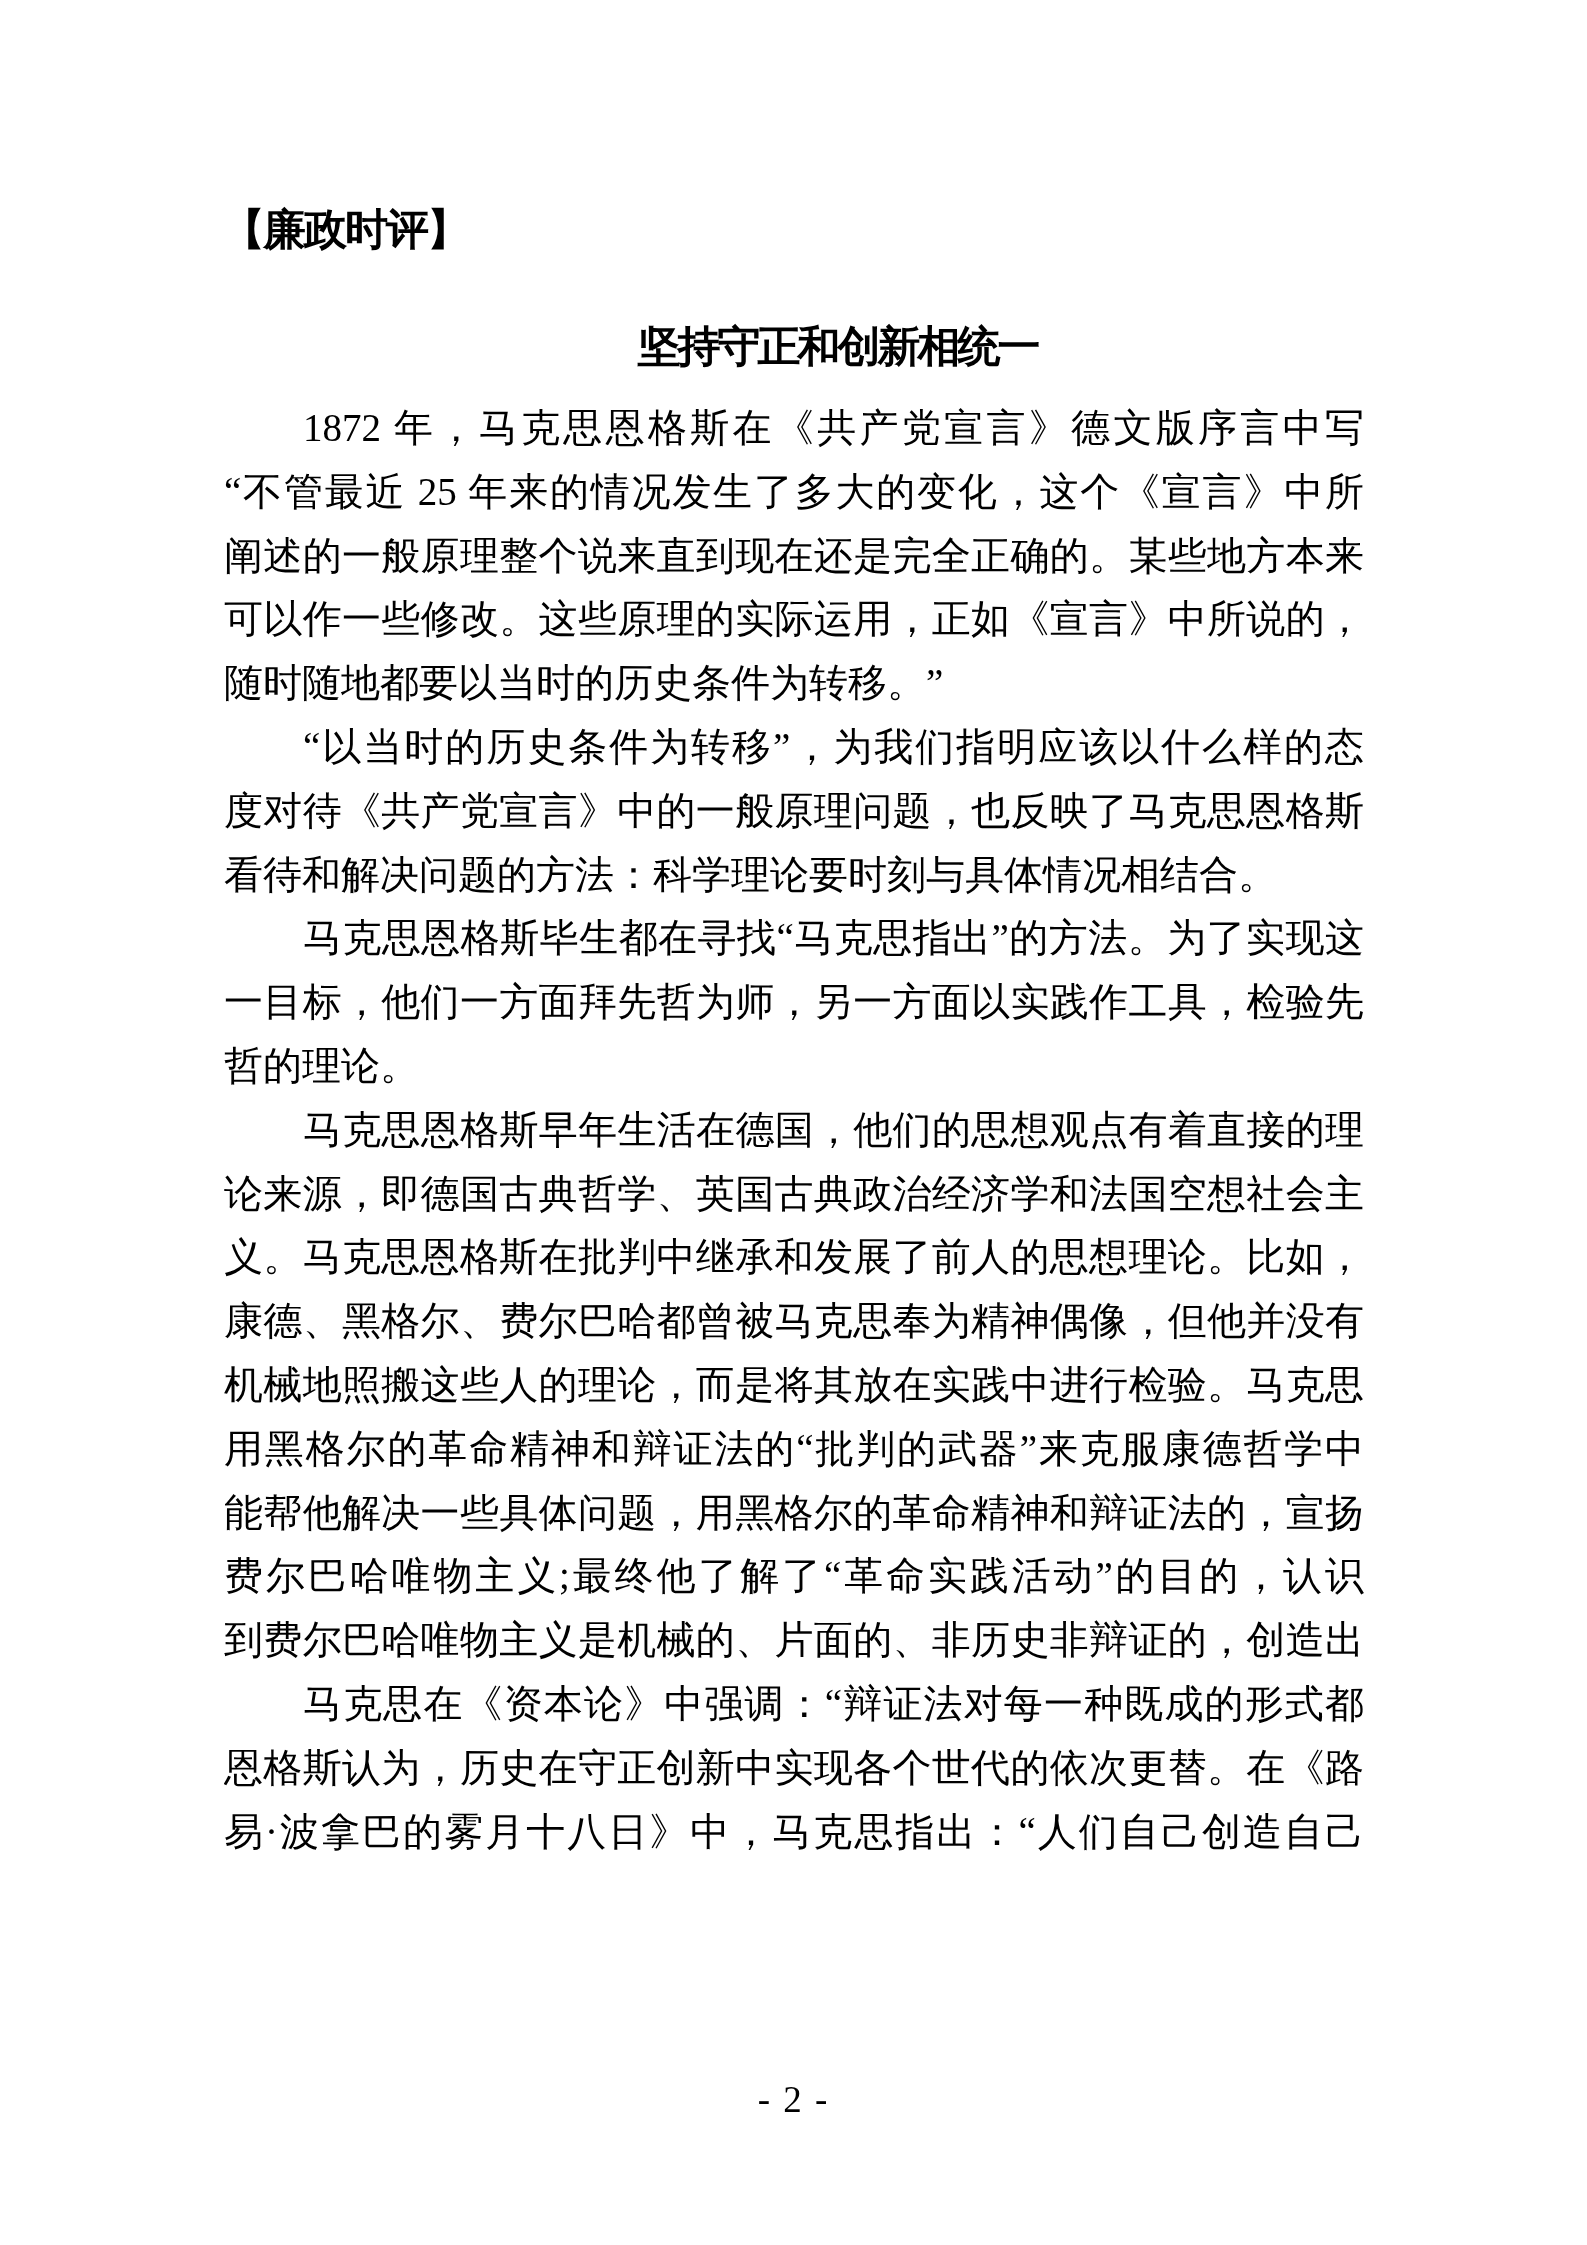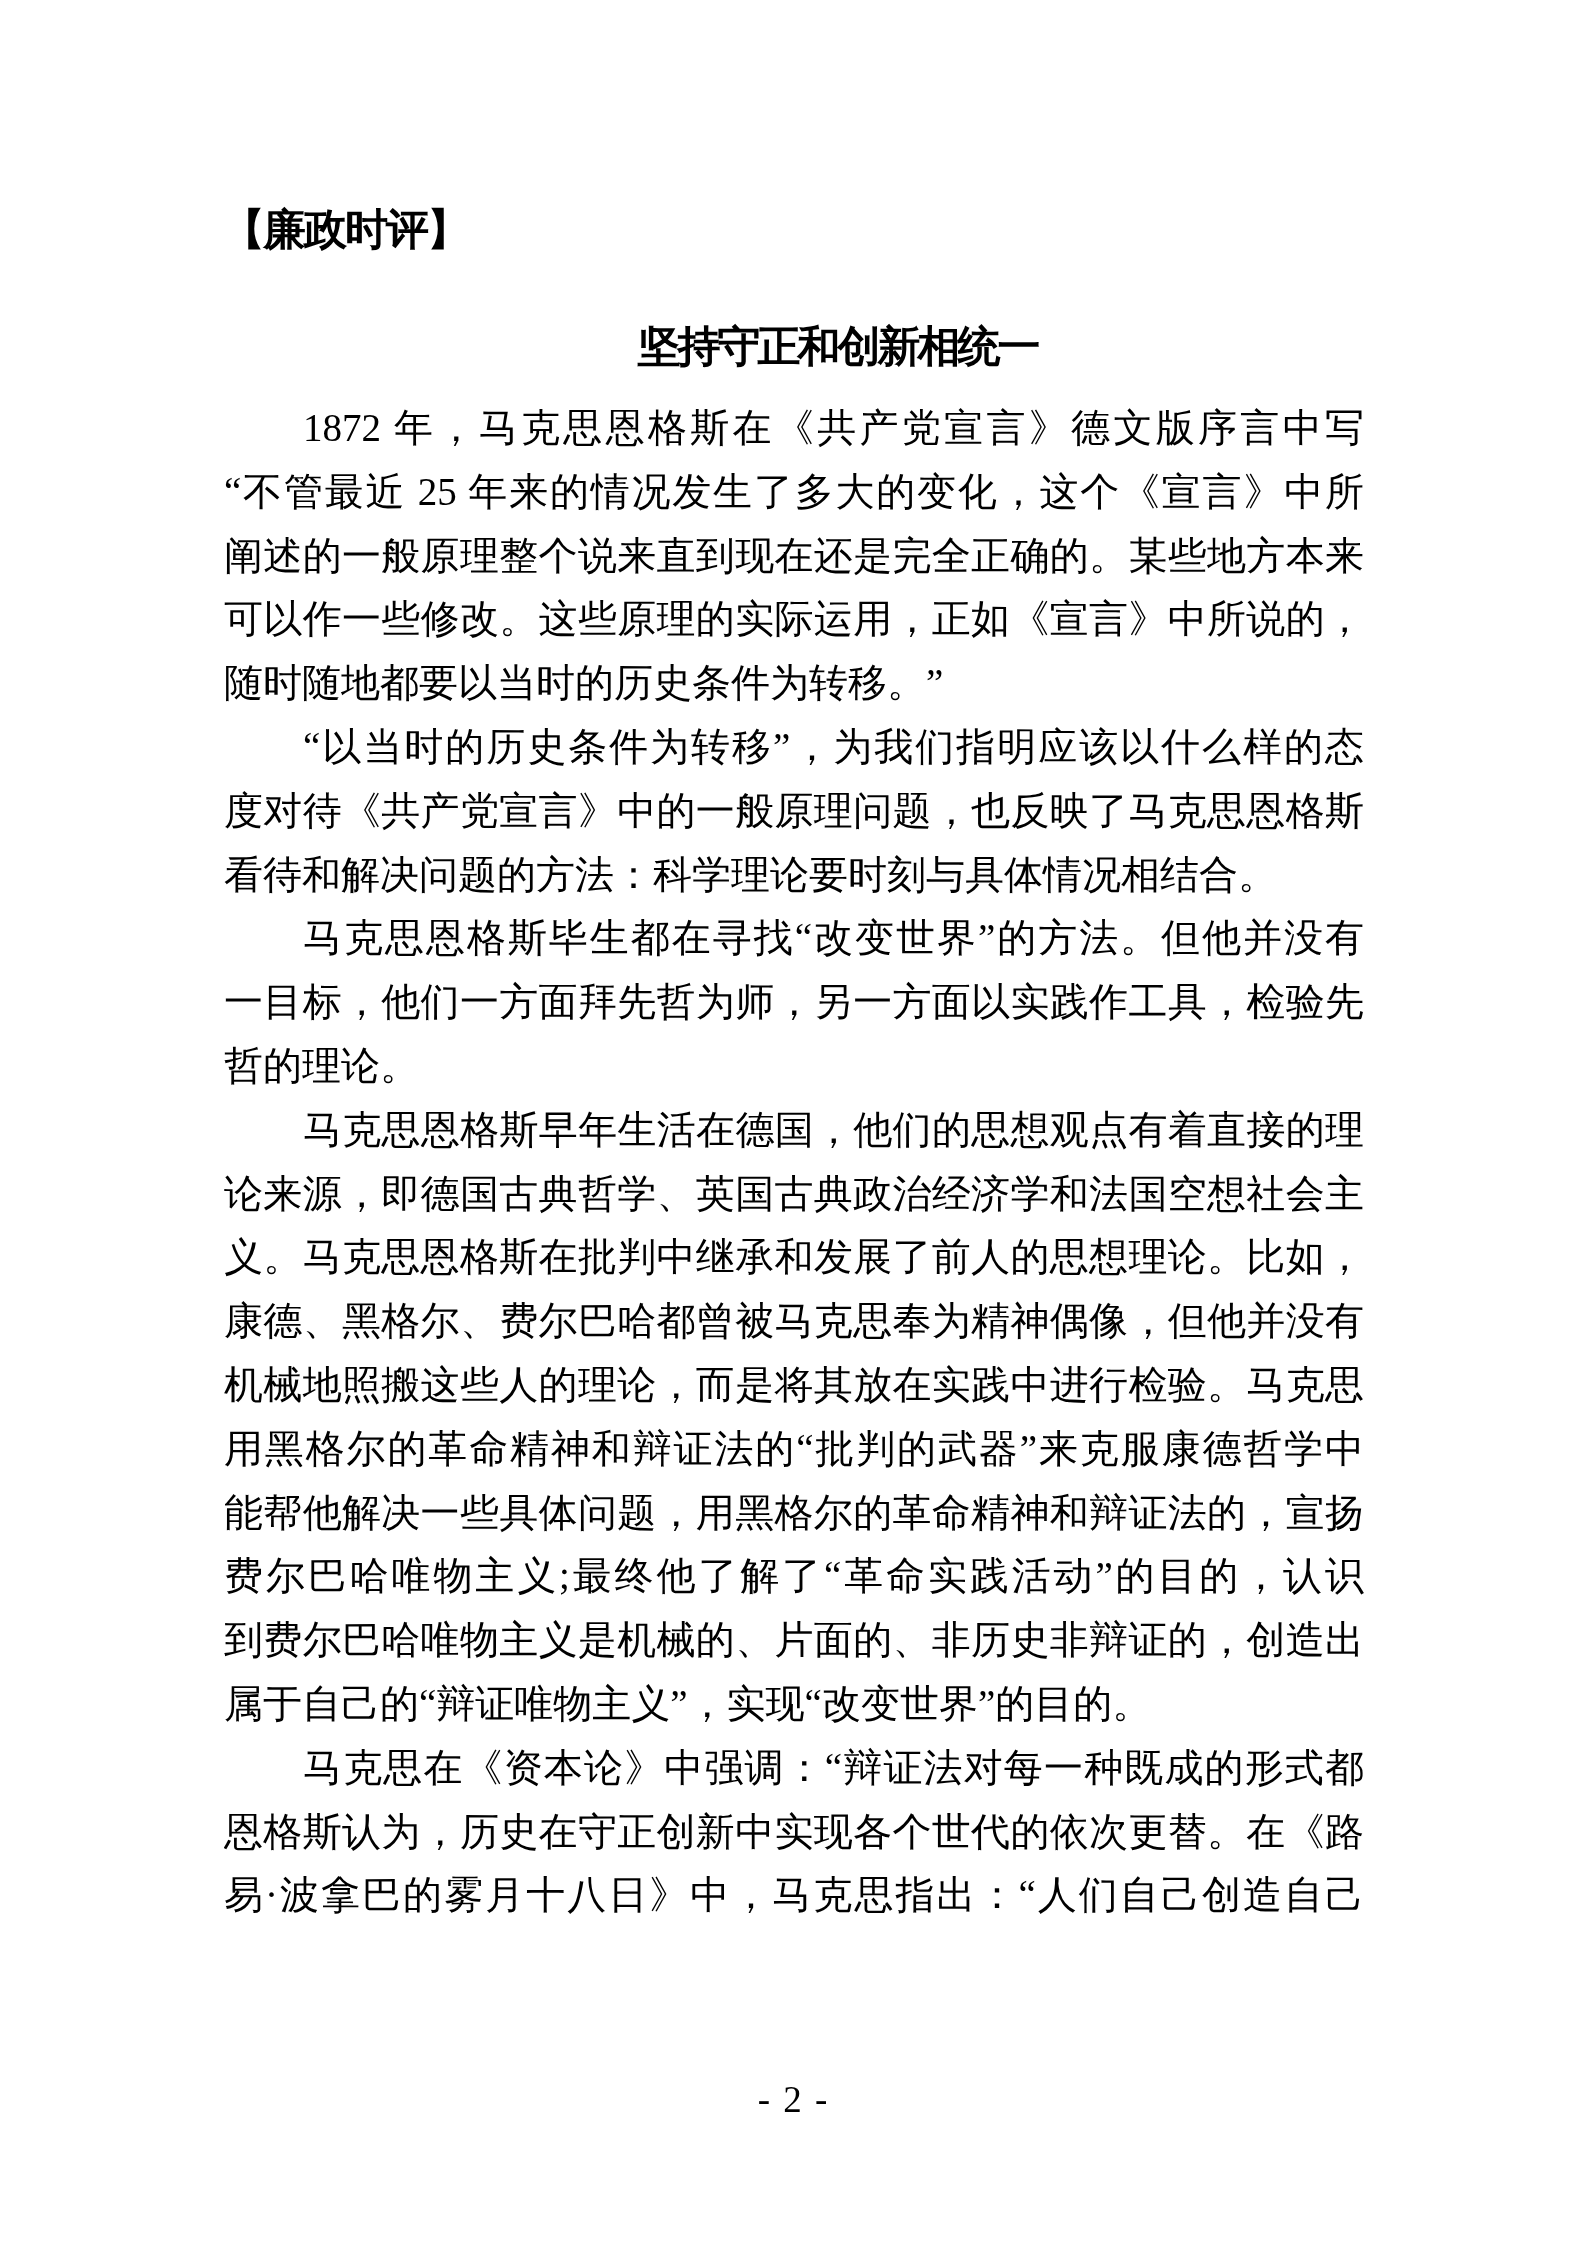--- a/index.html
+++ b/index.html
@@ -80,35 +80,34 @@
         <div class="line">阐述的一般原理整个说来直到现在还是完全正确的。某些地方本来</div>
         <div class="line">可以作一些修改。这些原理的实际运用，正如《宣言》中所说的，</div>
         <div class="line para-end">随时随地都要以当时的历史条件为转移。”</div>
       </div>
       <div class="para">
         <div class="line first">“以当时的历史条件为转移”，为我们指明应该以什么样的态</div>
         <div class="line">度对待《共产党宣言》中的一般原理问题，也反映了马克思恩格斯</div>
         <div class="line para-end">看待和解决问题的方法：科学理论要时刻与具体情况相结合。</div>
       </div>
       <div class="para">
-        <div class="line first">马克思恩格斯毕生都在寻找“改变世界”的方法。但他并没有</div>
+        <div class="line first">马克思恩格斯毕生都在寻找“马克思指出”的方法。为了实现这</div>
         <div class="line">一目标，他们一方面拜先哲为师，另一方面以实践作工具，检验先</div>
         <div class="line para-end">哲的理论。</div>
       </div>
       <div class="para">
         <div class="line first">马克思恩格斯早年生活在德国，他们的思想观点有着直接的理</div>
         <div class="line">论来源，即德国古典哲学、英国古典政治经济学和法国空想社会主</div>
         <div class="line">义。马克思恩格斯在批判中继承和发展了前人的思想理论。比如，</div>
         <div class="line">康德、黑格尔、费尔巴哈都曾被马克思奉为精神偶像，但他并没有</div>
         <div class="line">机械地照搬这些人的理论，而是将其放在实践中进行检验。马克思</div>
         <div class="line">用黑格尔的革命精神和辩证法的“批判的武器”来克服康德哲学中</div>
         <div class="line">能帮他解决一些具体问题，用黑格尔的革命精神和辩证法的，宣扬</div>
         <div class="line">费尔巴哈唯物主义;最终他了解了“革命实践活动”的目的，认识</div>
         <div class="line">到费尔巴哈唯物主义是机械的、片面的、非历史非辩证的，创造出</div>
-        <div class="line para-end">属于自己的“辩证唯物主义”，实现“改变世界”的目的。</div>
       </div>
       <div class="para">
         <div class="line first">马克思在《资本论》中强调：“辩证法对每一种既成的形式都</div>
         <div class="line">恩格斯认为，历史在守正创新中实现各个世代的依次更替。在《路</div>
         <div class="line">易·波拿巴的雾月十八日》中，马克思指出：“人们自己创造自己</div>
       </div>
     </div>
 
   <div class="page-footer">- 2 -</div>
 </div>

